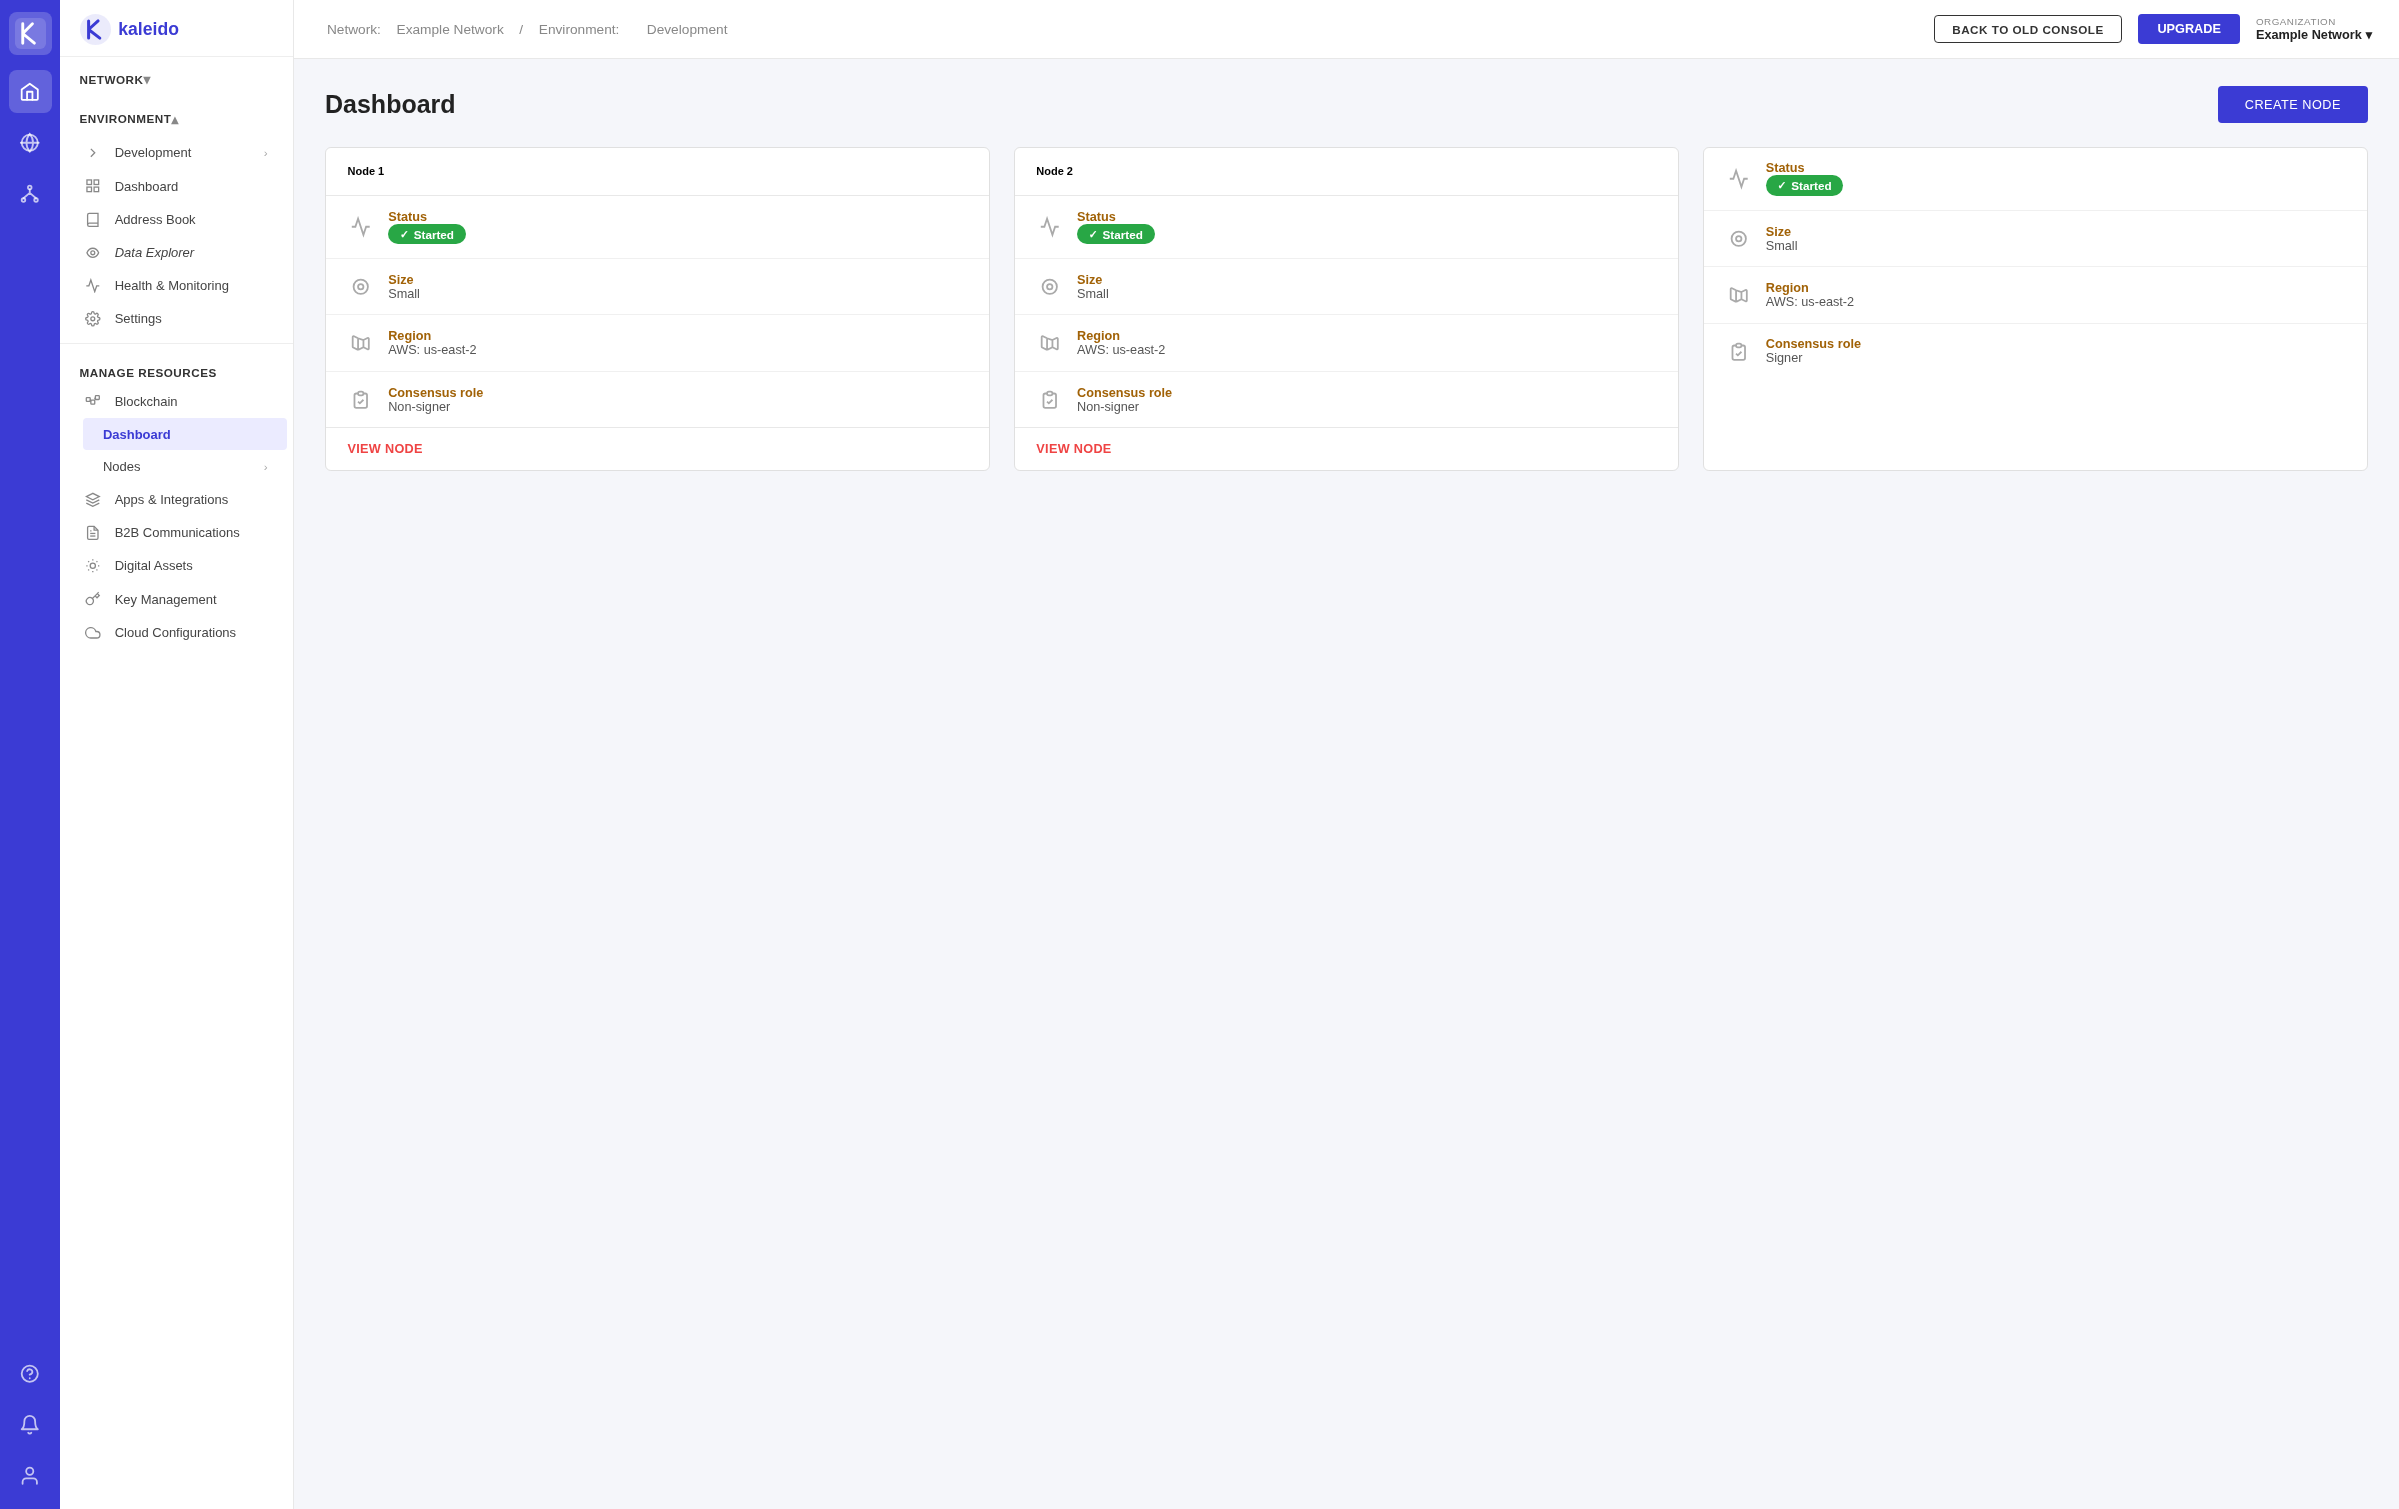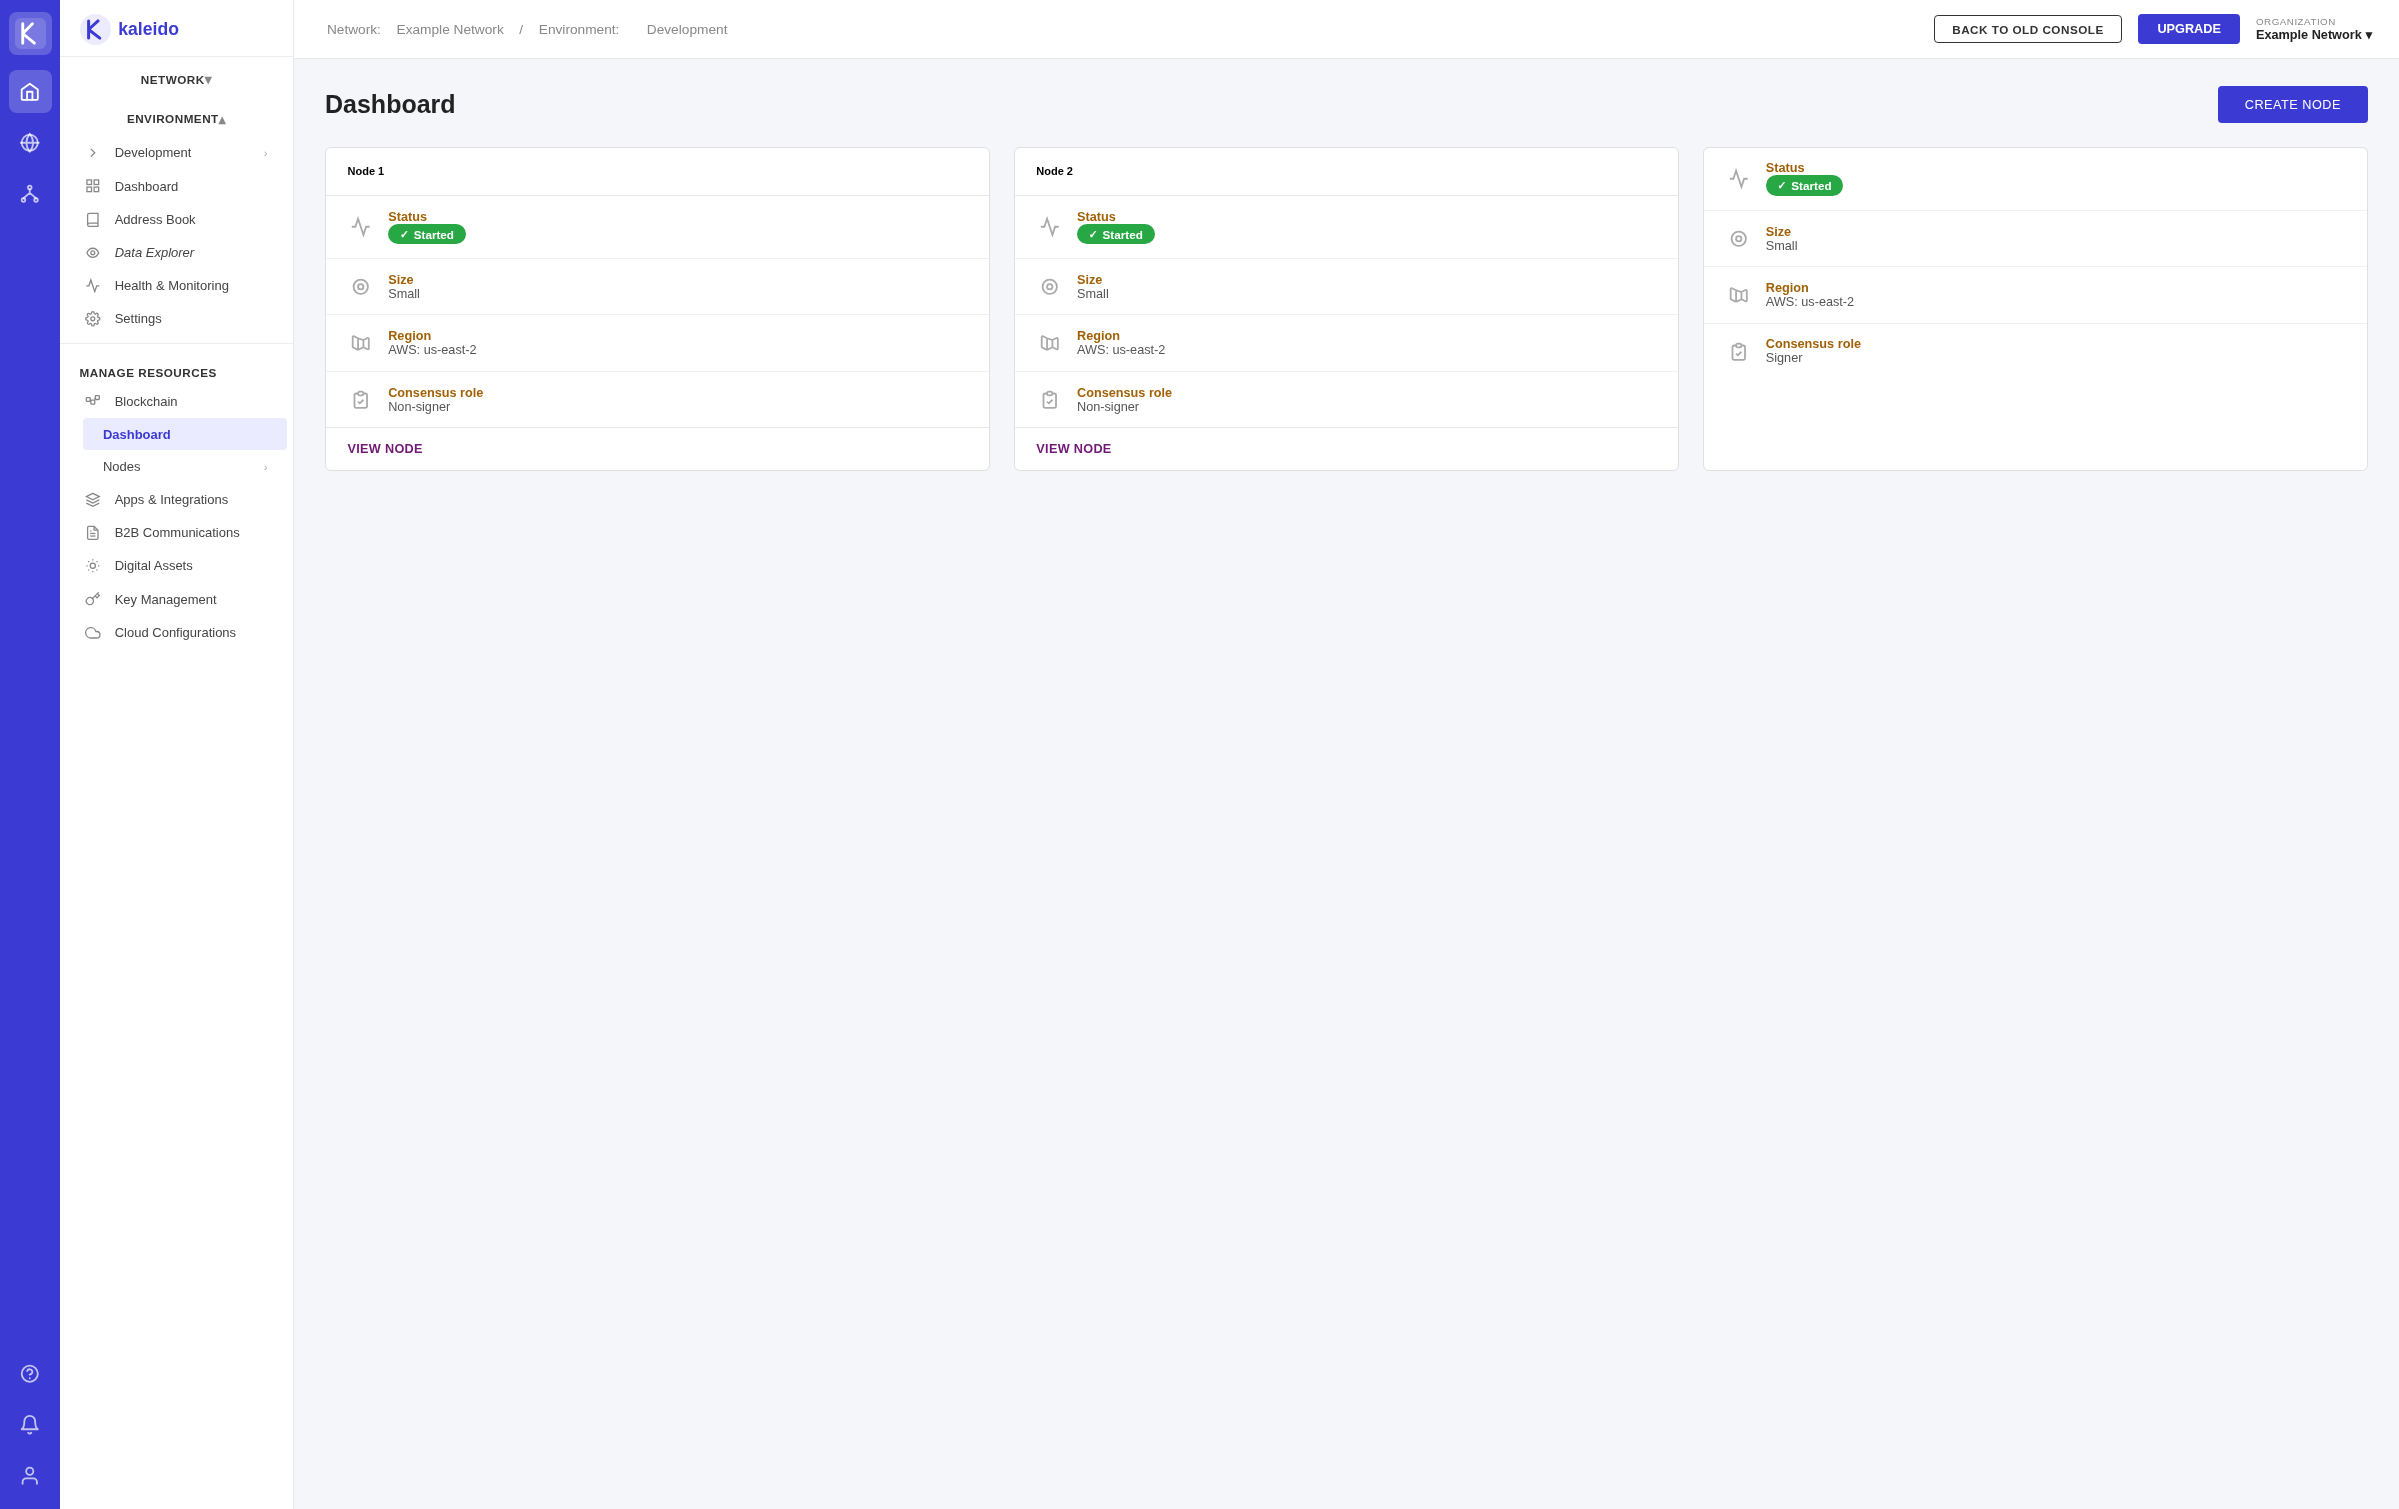--- a/index.html
+++ b/index.html
@@ -42,21 +42,21 @@
       background: #fff;
       border-right: 1px solid #e8e8e8;
       display: flex;
       flex-direction: column;
       overflow-y: auto;
       flex-shrink: 0;
     }
     .sidebar-section-header {
       display: flex;
       align-items: center;
-      justify-content: center;
+      justify-content: flex-start;
       padding: 13.7px 19.5px 9.8px 19.5px;
       font-size: 11.7px;
       font-weight: 700;
       color: #333;
       letter-spacing: 0.5px;
       cursor: pointer;
     }
     .sidebar-section-header .chevron {
       font-size: 13.7px;
       color: #888;
@@ -237,21 +237,21 @@
     }
     .status-badge::before {
       content: '✓';
       font-size: 10.7px;
     }
     .node-card-footer {
       padding: 13.7px 21.5px;
       border-top: 1px solid #e8e8e8;
       font-size: 12.7px;
       font-weight: 600;
-      color: #701a75;
+      color: #ef4444;
       cursor: pointer;
       letter-spacing: 0.3px;
     }
 
     
     .logo {
       display: flex;
       align-items: center;
       gap: 7.8px;
       padding: 13.7px 19.5px 11.7px 19.5px;

